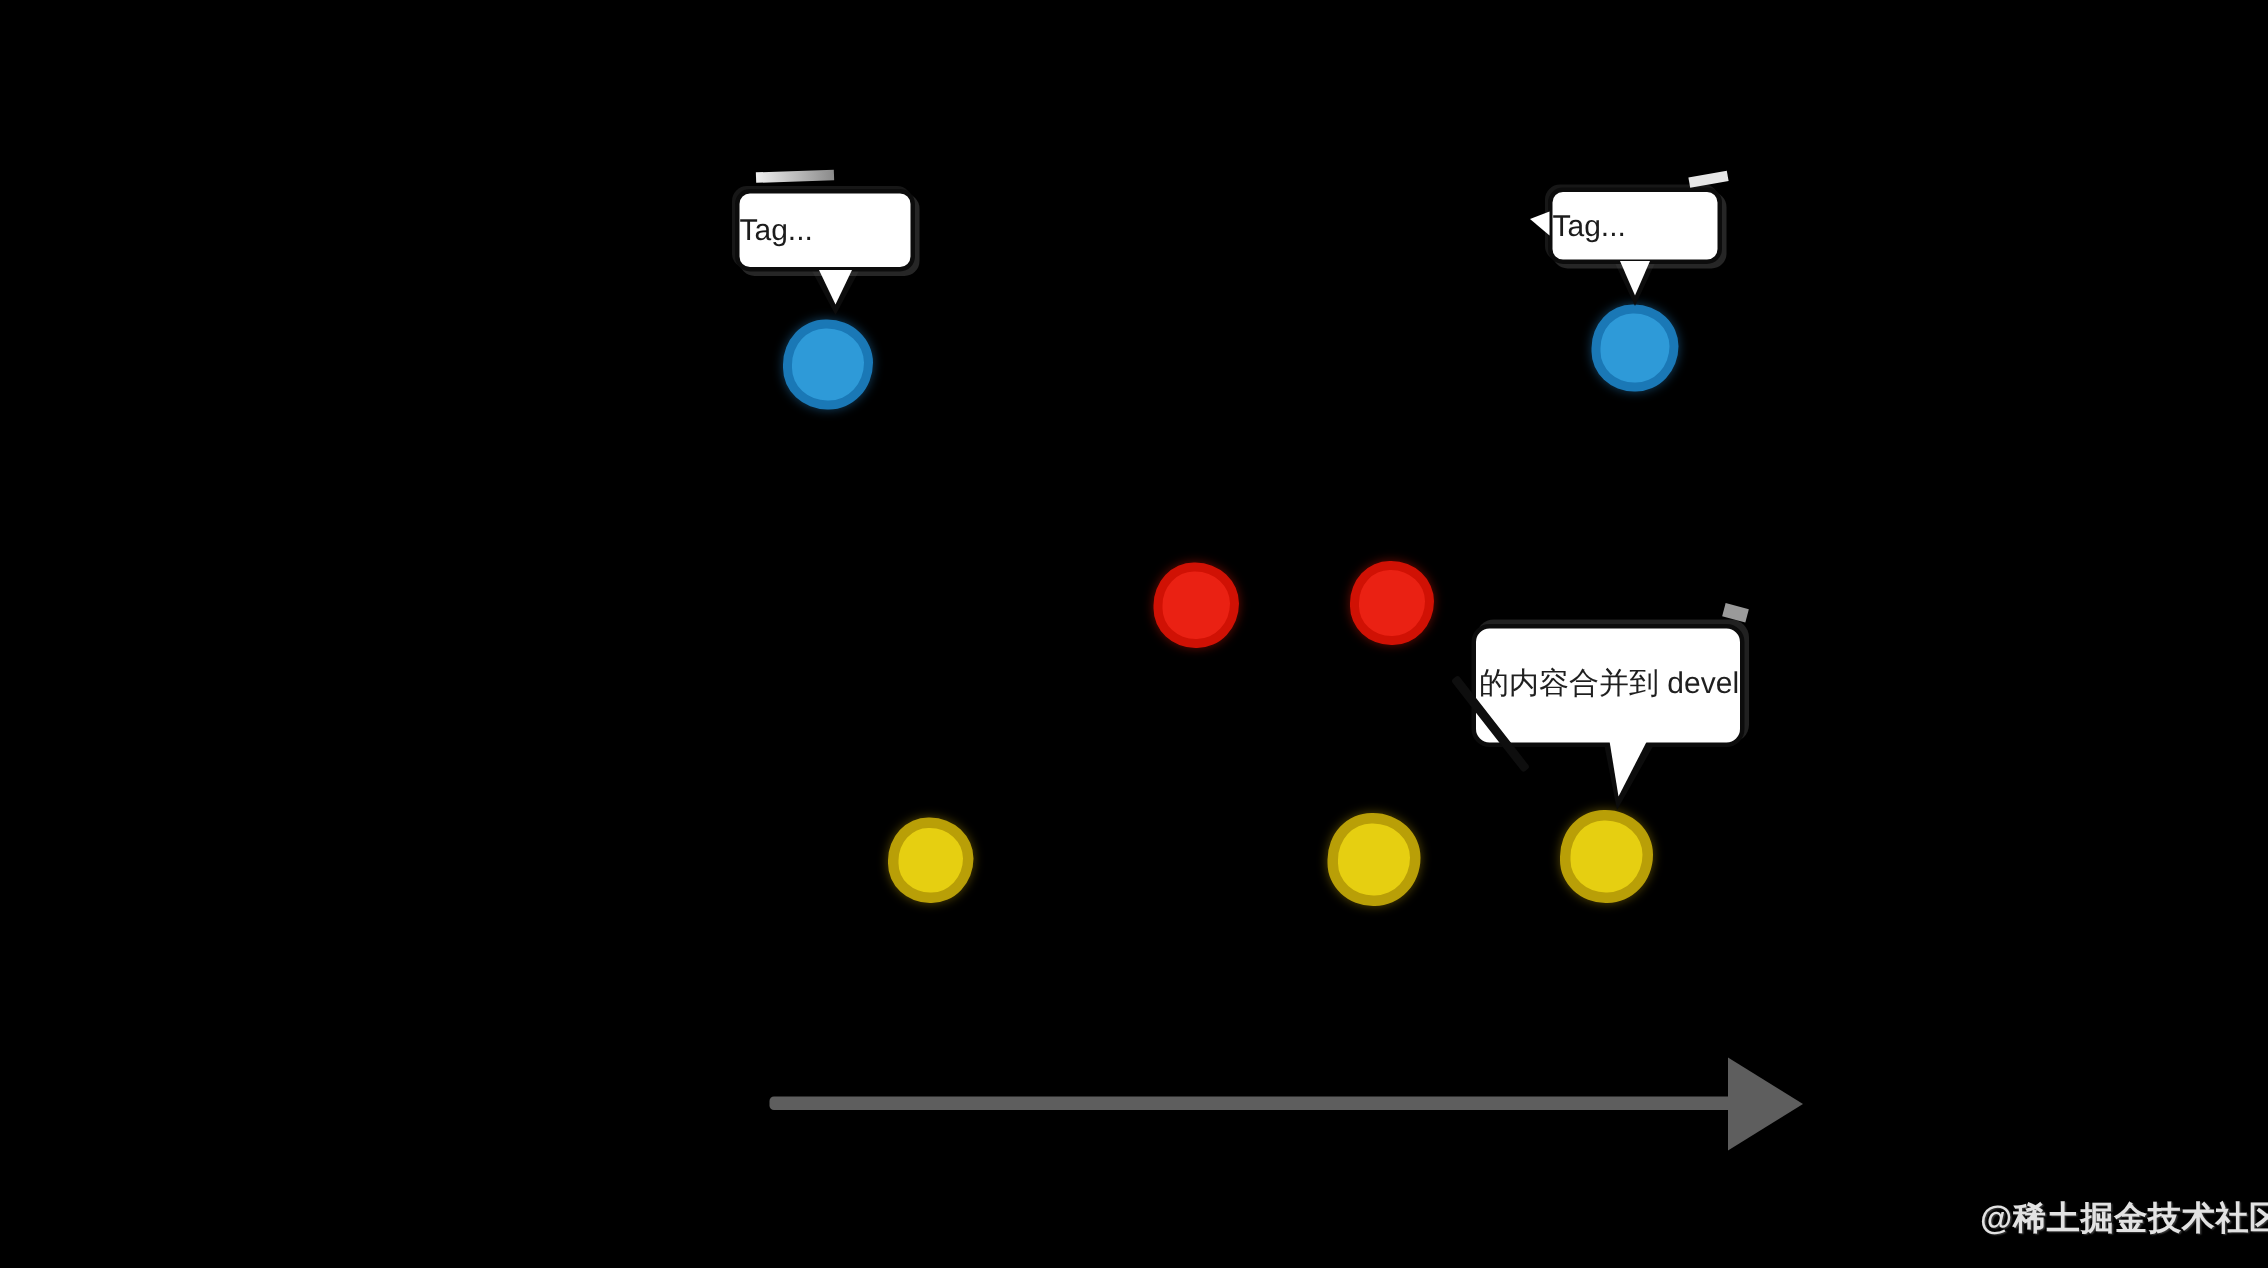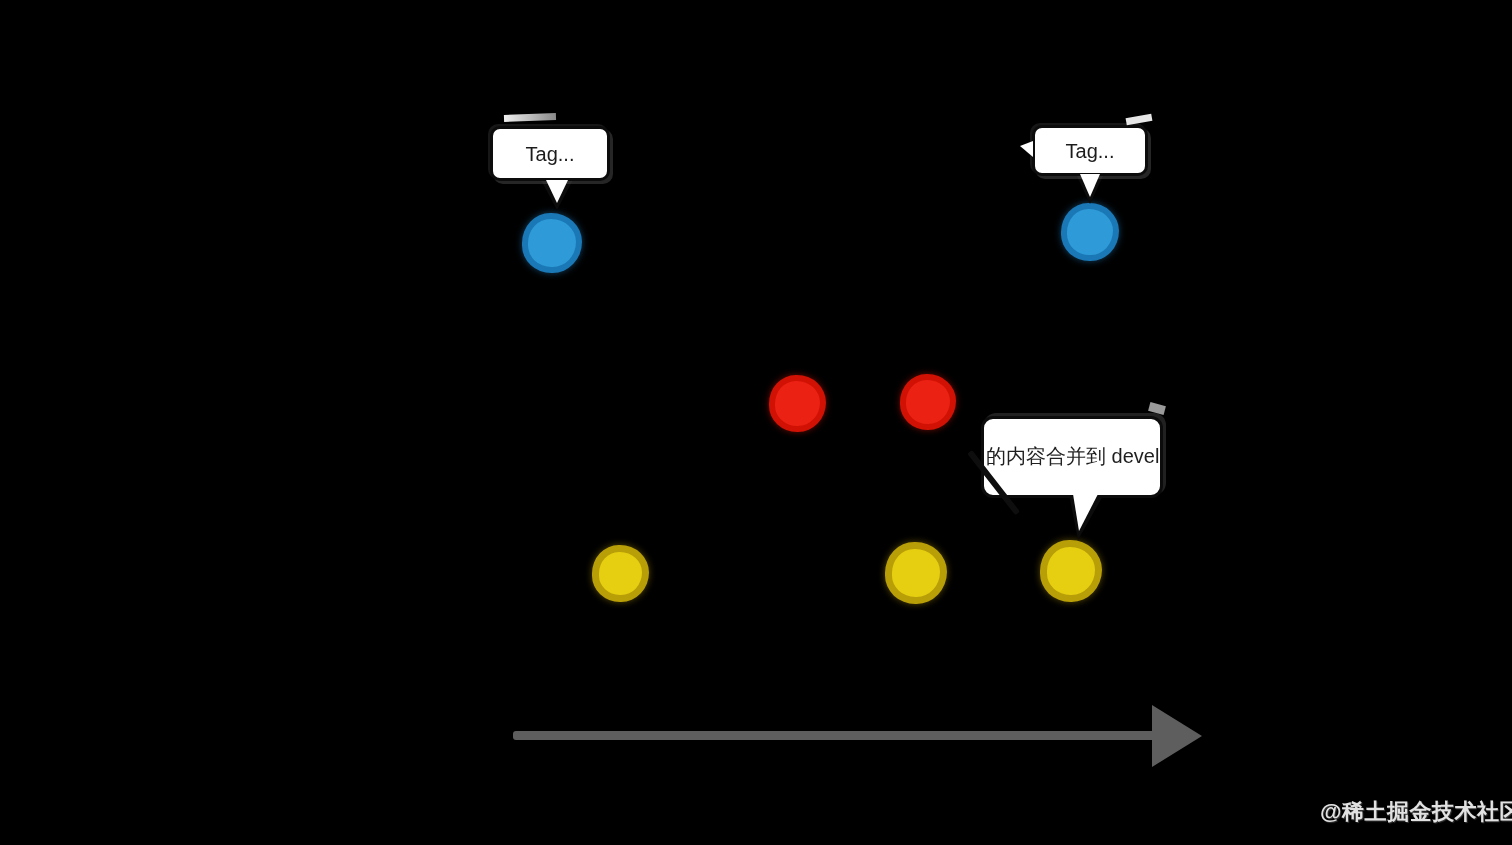--- a/index.html
+++ b/index.html
@@ -7,21 +7,21 @@
     position:relative;width:1512px;height:845px;background:#000000;
     overflow:hidden;font-family:"Liberation Sans",sans-serif;
   }
   
   .bubble{
     position:absolute;background:#ffffff;border:3px solid #0c0c0c;
     border-radius:10px;box-sizing:border-box;z-index:2;
     box-shadow:3px 3px 0 rgba(125,125,125,.30),-2px -2px 0 rgba(105,105,105,.22);
   }
   .bubble .lbl{
-    display:block;width:100%;height:100%;text-align:center;
+    display:block;width:100%;height:100%;
     color:#1c1c1c;font-size:20px;white-space:nowrap;
   }
   .tail-outer{position:absolute;width:0;height:0;z-index:1;}
   .tail-inner{position:absolute;width:0;height:0;z-index:3;}
   
   .dot{
     position:absolute;box-sizing:border-box;
     border-radius:48% 52% 50% 50% / 51% 49% 53% 47%;
   }
   .dot.blue{background:#2e9ad8;border:6px solid #1a78b6;box-shadow:0 0 7px rgba(35,120,180,.55);}

